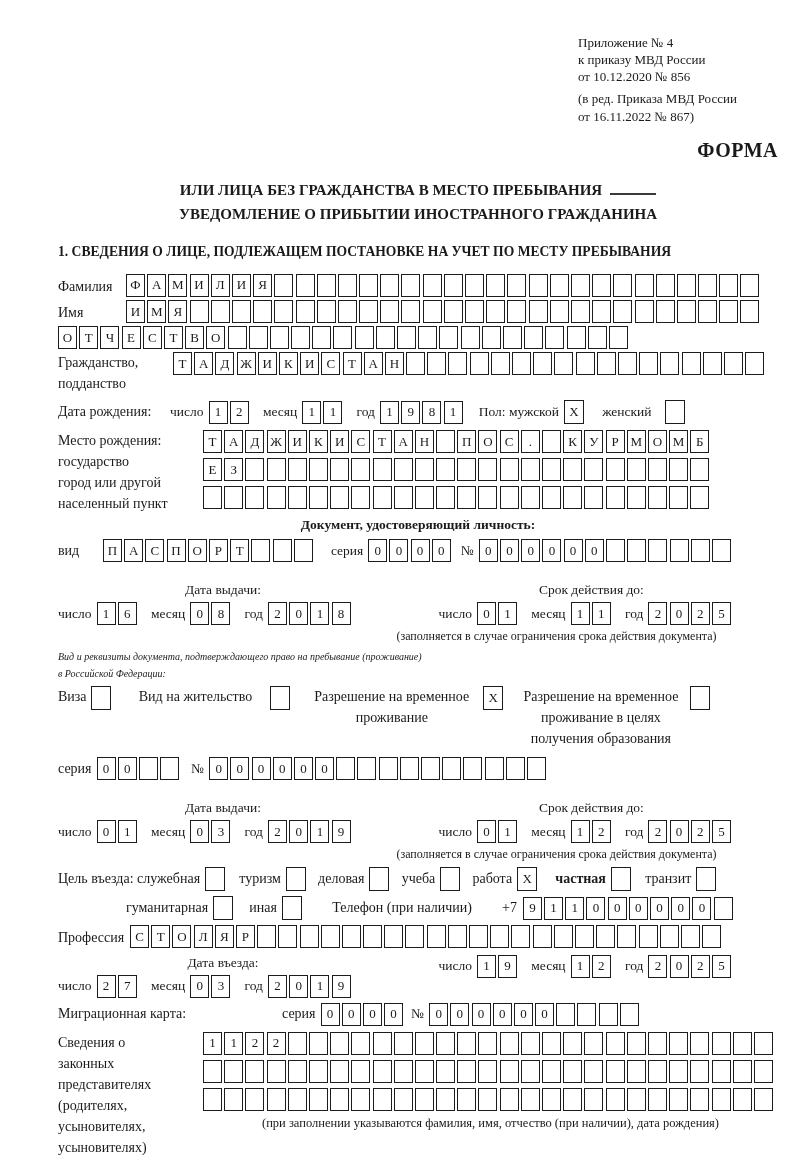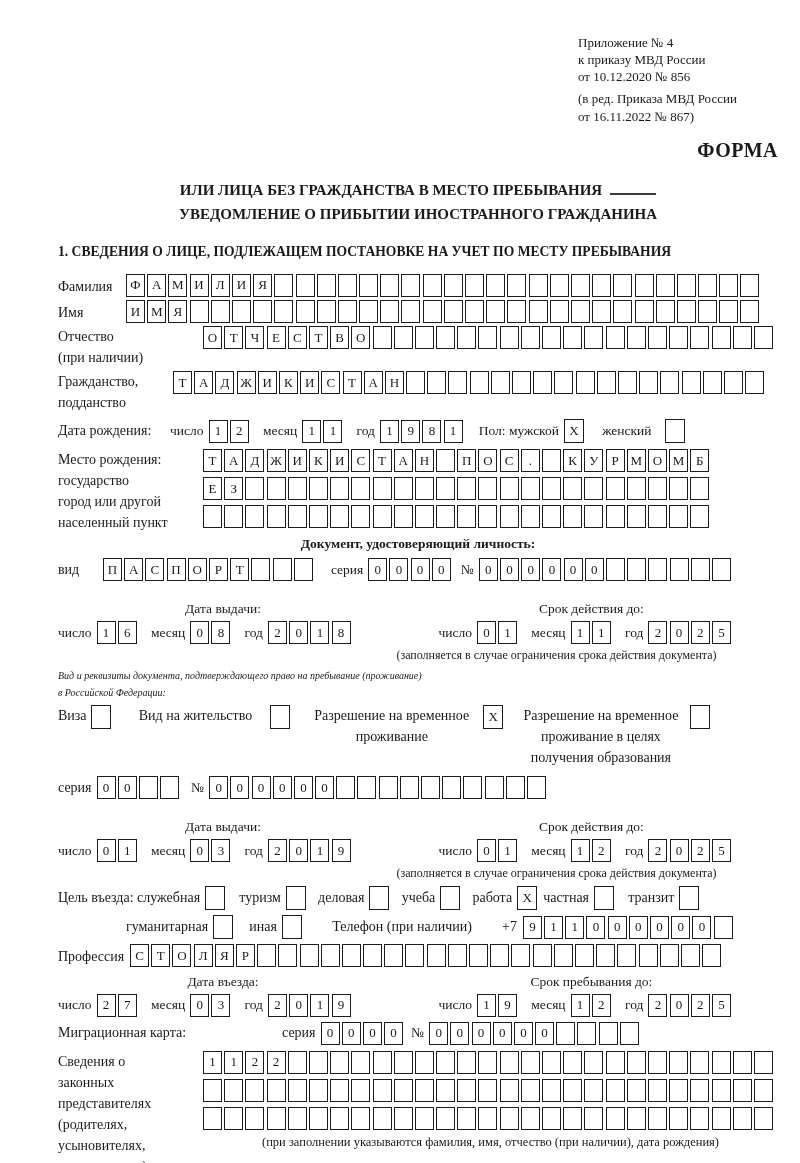--- a/index.html
+++ b/index.html
@@ -140,24 +140,20 @@
         <span class="cell"></span>
         <span class="cell"></span>
         <span class="cell"></span>
         <span class="cell"></span>
         <span class="cell"></span>
         <span class="cell"></span>
       </div>
   </div>
 
   <div class="row">
-    <div class="lbl-col w145">
-      <div>Отчество</div>
-      <div>(при наличии)</div>
-    </div>
     <div class="boxes">
         <span class="cell">О</span>
         <span class="cell">Т</span>
         <span class="cell">Ч</span>
         <span class="cell">Е</span>
         <span class="cell">С</span>
         <span class="cell">Т</span>
         <span class="cell">В</span>
         <span class="cell">О</span>
         <span class="cell"></span>
@@ -565,21 +561,21 @@
       <span class="boxes">
           <span class="cell cb"></span>
         </span>
       </span>
     <span class="pp" style="margin-left:10px;">
         <span class="plbl">работа</span>
       <span class="boxes">
           <span class="cell cb">X</span>
         </span>
       </span>
-    <span class="pp" style="margin-left:4px;">
+    <span class="pp" style="margin-left:16px;font-weight:bold;">
         <span class="plbl">частная</span>
       <span class="boxes">
           <span class="cell cb"></span>
         </span>
       </span>
     <span class="pp" style="margin-left:12px;">
         <span class="plbl">транзит</span>
       <span class="boxes">
           <span class="cell cb"></span>
         </span>
@@ -666,21 +662,20 @@
         <span class="sl">год</span>
         <span class="boxes">
             <span class="cell">2</span>
             <span class="cell">0</span>
             <span class="cell">1</span>
             <span class="cell">9</span>
           </span>
       </div>
     </div>
     <div class="dcol-right">
-      <div class="caption" style="margin-left:30px;">Срок пребывания до:</div>
       <div class="dg" style="margin-left:42px;">
         <span class="sl first">число</span>
         <span class="boxes">
             <span class="cell">1</span>
             <span class="cell">9</span>
           </span>
         <span class="sl">месяц</span>
         <span class="boxes">
             <span class="cell">1</span>
             <span class="cell">2</span>

